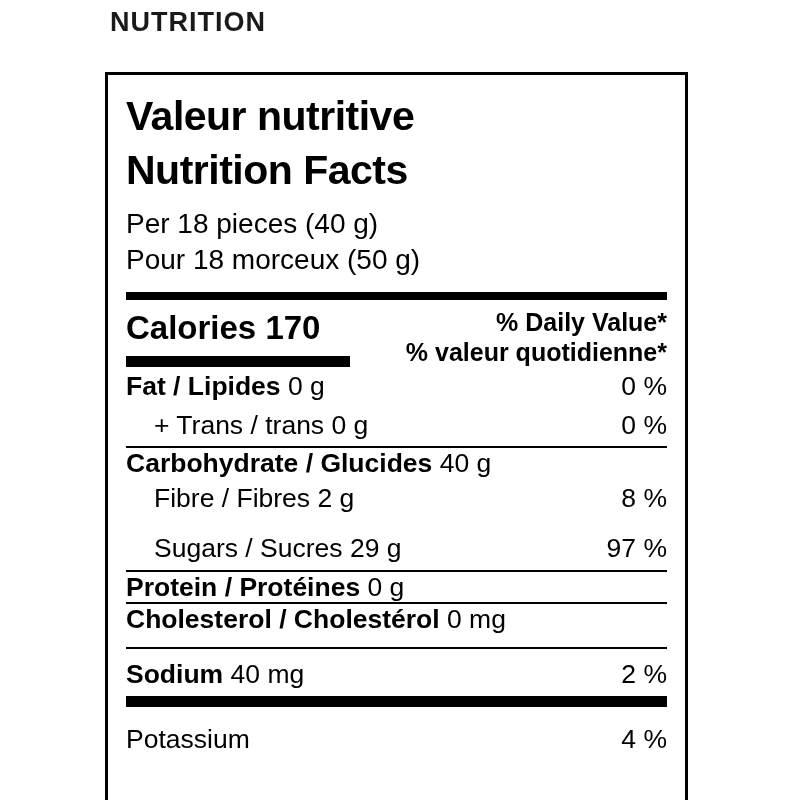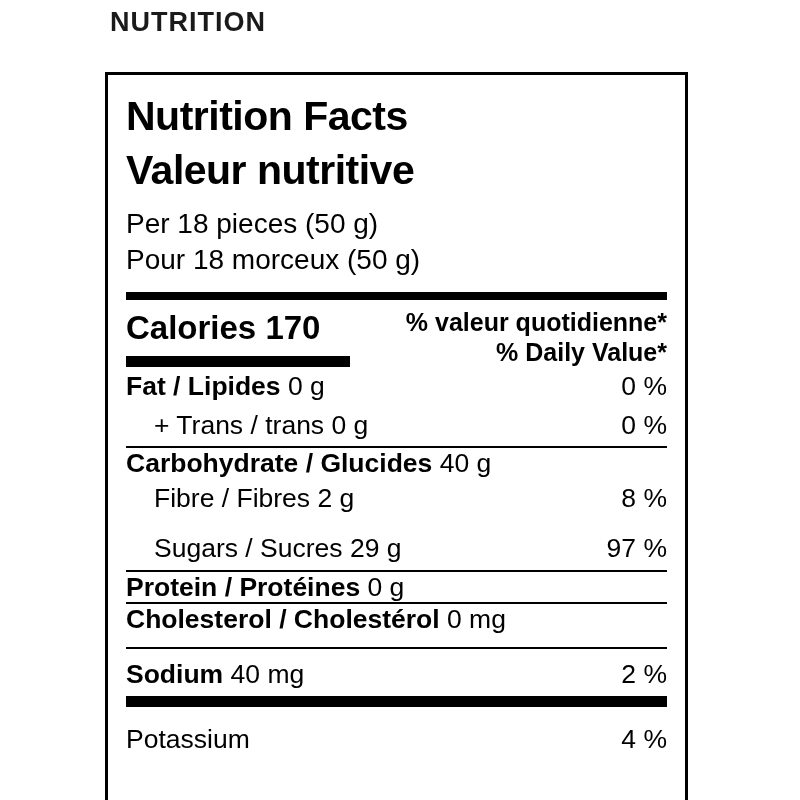--- a/index.html
+++ b/index.html
@@ -90,38 +90,38 @@
   b { font-weight: bold; }
 </style>
 </head>
 <body>
 
 <div class="page-title">NUTRITION</div>
 
 <div class="label-box">
   <div class="label-inner">
 
+    <div class="nf-title">Valeur nutritive</div>
     <div class="nf-title">Nutrition Facts</div>
-    <div class="nf-title">Valeur nutritive</div>
 
     <div class="serving-block">
-      <div class="serving">Per 18 pieces (50 g)</div>
+      <div class="serving">Per 18 pieces (40 g)</div>
       <div class="serving">Pour 18 morceux (50 g)</div>
     </div>
 
     <div class="bar-thick"></div>
 
     <div class="cal-row">
       <div>
         <div class="cal-left">Calories 170</div>
         <div class="cal-underline"></div>
       </div>
       <div class="dv-header">
+        <div>% Daily Value*</div>
         <div>% valeur quotidienne*</div>
-        <div>% Daily Value*</div>
       </div>
     </div>
 
     <div class="nrow mt16">
       <div><b>Fat / Lipides</b> <span>0 g</span></div>
       <div class="dv">0 %</div>
     </div>
 
     <div class="grp">
       <div class="lines">

